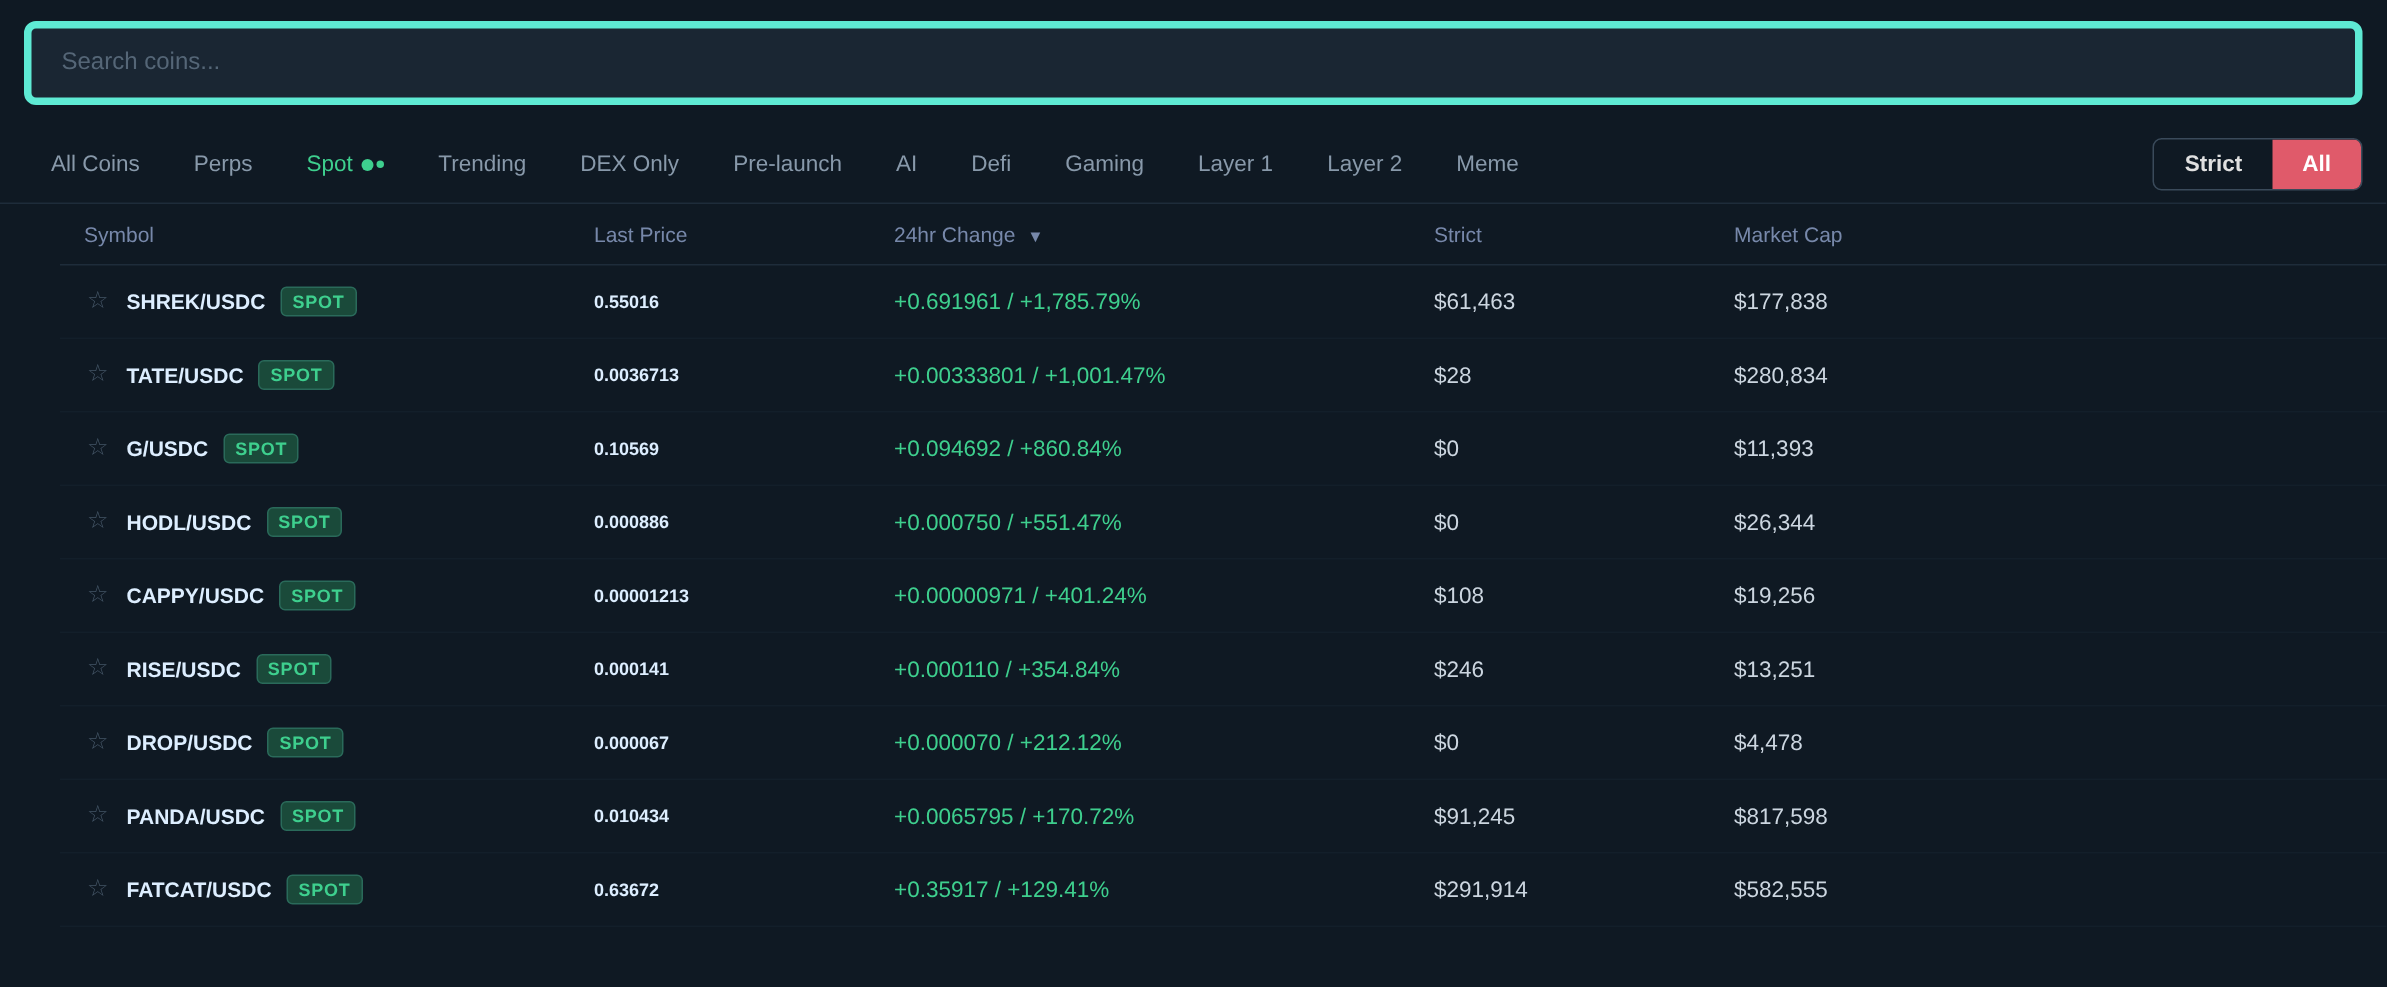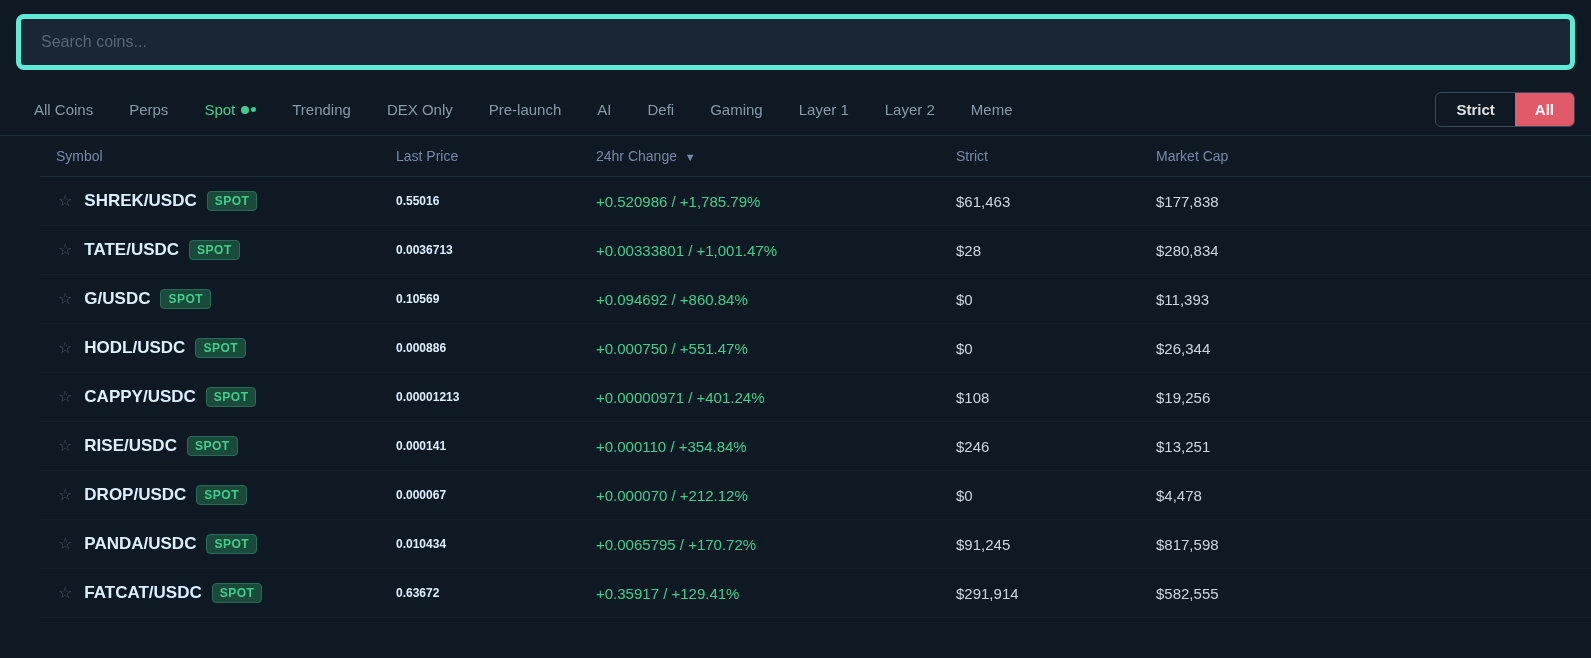--- a/index.html
+++ b/index.html
@@ -132,21 +132,21 @@
     .star-btn {
       cursor: pointer;
       color: #445566;
       font-size: 16px;
       line-height: 1;
       padding: 2px;
     }
     .symbol-name {
       font-weight: 600;
       color: #ddeeff;
-      font-size: 17px;
+      font-size: 14px;
     }
     .spot-badge {
       background: #1a4a3a;
       color: #3ecf8e;
       border: 1px solid #2a6a5a;
       border-radius: 4px;
       padding: 2px 7px;
       font-size: 12px;
       font-weight: 600;
       letter-spacing: 0.5px;
@@ -262,21 +262,21 @@
   <tbody id="table-body">
   <tr>
     <td class="col-symbol">
       <div class="symbol-cell">
         <span class="star-btn">☆</span>
         <span class="symbol-name">SHREK/USDC</span>
         <span class="spot-badge">SPOT</span>
       </div>
     </td>
     <td class="price-cell col-price">0.55016</td>
-    <td class="change-cell col-change">+0.520986 / +1,785.79%</td>
+    <td class="change-cell col-change">+0.691961 / +1,785.79%</td>
     <td class="vol-cell col-volume">$61,463</td>
     <td class="mcap-cell col-mcap">$177,838</td>
   </tr>
       <tr>
     <td class="col-symbol">
       <div class="symbol-cell">
         <span class="star-btn">☆</span>
         <span class="symbol-name">TATE/USDC</span>
         <span class="spot-badge">SPOT</span>
       </div>

